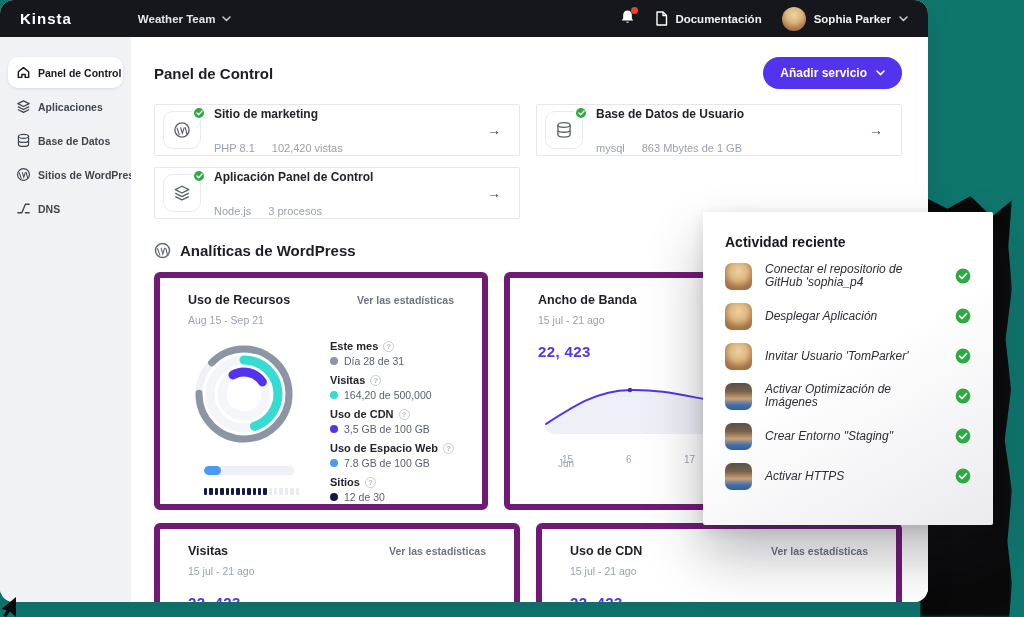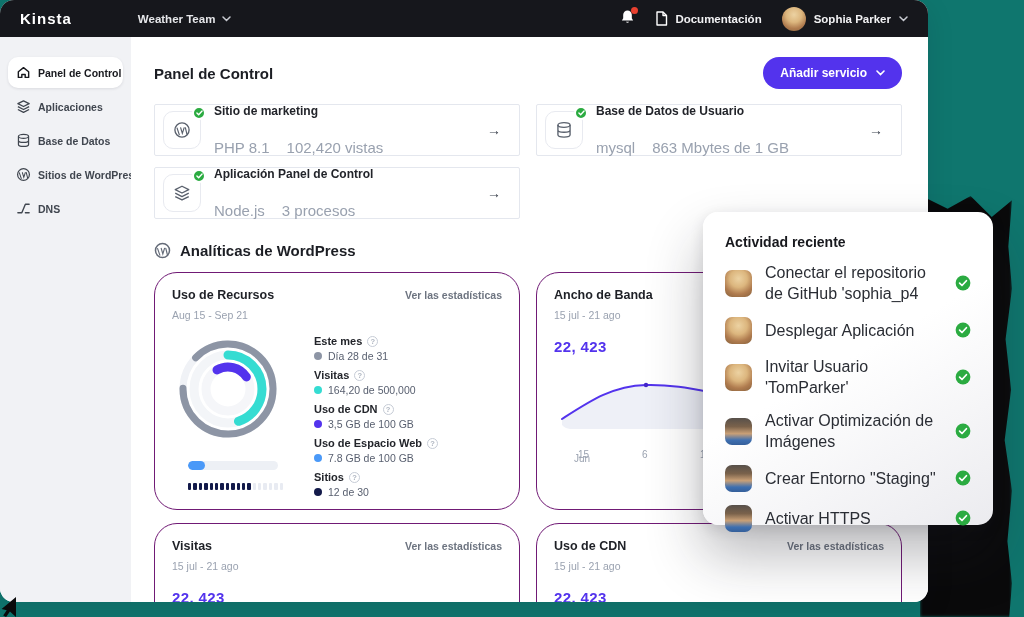--- a/index.html
+++ b/index.html
@@ -41,27 +41,27 @@
   .main { flex:1; padding:20px 26px 0 23px; background:#fff; overflow:hidden; }
   .page-head { display:flex; justify-content:space-between; align-items:center; }
   .page-title { font-size:15px; font-weight:800; color:#1c1e24; }
   .add-btn { background:#5333ed; color:#fff; border:none; border-radius:18px; padding:9px 17px; font-size:12px; font-weight:700; display:flex; align-items:center; gap:9px; cursor:pointer; font-family:inherit; }
 
   .svc-grid { display:grid; grid-template-columns:1fr 1fr; gap:11px 16px; margin-top:15px; }
   .svc-card { border:1px solid #e4e7ee; border-radius:2px; height:52px; display:flex; align-items:center; gap:13px; padding:0 18px 0 8px; background:#fff; cursor:pointer; }
   .svc-icon { width:38px; height:38px; border:1px solid #e8eaf0; border-radius:10px; display:flex; align-items:center; justify-content:center; position:relative; color:#5a616d; flex:none; }
   .badge { position:absolute; top:-6px; right:-6px; width:14px; height:14px; background:#2bab41; border:2px solid #fff; border-radius:50%; display:flex; align-items:center; justify-content:center; }
   .svc-title { font-size:12px; font-weight:700; color:#22242a; }
-  .svc-meta { display:flex; gap:17px; font-size:15px; color:#99a1af; margin-top:21px; }
+  .svc-meta { display:flex; gap:17px; font-size:11px; color:#99a1af; margin-top:21px; }
   .svc-arrow { margin-left:auto; color:#3a404c; font-size:14px; }
 
   .section-head { display:flex; align-items:center; gap:9px; margin-top:23px; font-size:15px; font-weight:800; color:#1c1e24; }
 
   .ana-grid { display:grid; grid-template-columns:1fr 1fr; gap:16px; margin-top:13px; }
-  .card { border:1px solid #701a75; border-radius:23px; background:#fff; padding:15px 17px; }
+  .card { border:6px solid #701a75; border-radius:6px; background:#fff; padding:15px 28px; }
   .card-head { display:flex; justify-content:space-between; align-items:baseline; }
   .card-title { font-size:12.5px; font-weight:800; color:#1e2026; }
   .card-link { font-size:10.5px; font-weight:600; color:#6d7480; cursor:pointer; }
   .card-range { font-size:10.5px; color:#9aa2b0; margin-top:7px; }
   .tall { height:238px; }
   .mini { height:150px; }
 
   .res-body { display:flex; margin-top:12px; }
   .res-left { width:128px; flex:none; }
   .bar-track { width:90px; height:9px; border-radius:5px; background:#edf0f5; margin:12px 0 0 16px; overflow:hidden; }
@@ -75,28 +75,28 @@
   .info { width:11px; height:11px; border-radius:50%; border:1px solid #c6ccd6; color:#aeb5c0; font-size:7.5px; line-height:9.5px; text-align:center; font-weight:700; flex:none; }
   .lg-val { display:flex; align-items:center; gap:6px; font-size:10.5px; color:#596070; margin-top:3px; }
   .lg-dot { width:8px; height:8px; border-radius:50%; flex:none; }
 
   .bw-value { font-size:15px; font-weight:800; color:#5333ed; margin-top:17px; letter-spacing:.4px; }
   .bw-chart { position:relative; margin-top:16px; height:96px; }
   .tick { position:absolute; top:78px; font-size:10px; color:#9aa2b0; }
   .tick-month { position:absolute; top:82px; font-size:10px; color:#9aa2b0; }
 
   
-  .panel { position:absolute; left:703px; top:212px; width:290px; height:313px; z-index:4; border-radius:15px;
+  .panel { position:absolute; left:703px; top:212px; width:290px; height:313px; z-index:4; border-radius:2px;
     background:linear-gradient(150deg,#ffffff 48%,#ebebef 100%);
     box-shadow:0 30px 55px rgba(25,25,35,.30), 0 4px 14px rgba(25,25,35,.12);
     padding:22px 22px 0 22px; }
   .panel-title { font-size:14px; font-weight:800; color:#17181d; }
   .act-item { display:flex; align-items:center; gap:13px; margin-top:12px; min-height:28px; }
   .act-avatar { width:27px; height:27px; border-radius:7px; flex:none; }
-  .act-label { font-size:16px; color:#2a2d34; line-height:21px; max-width:172px; }
+  .act-label { font-size:12px; color:#2a2d34; line-height:13px; max-width:172px;font-style:italic; }
   .act-check { margin-left:auto; flex:none; display:flex; }
 </style>
 </head>
 <body>
 
 <div class="stage">
 
   <div class="grunge"></div>
   <div class="cursor"></div>
 

